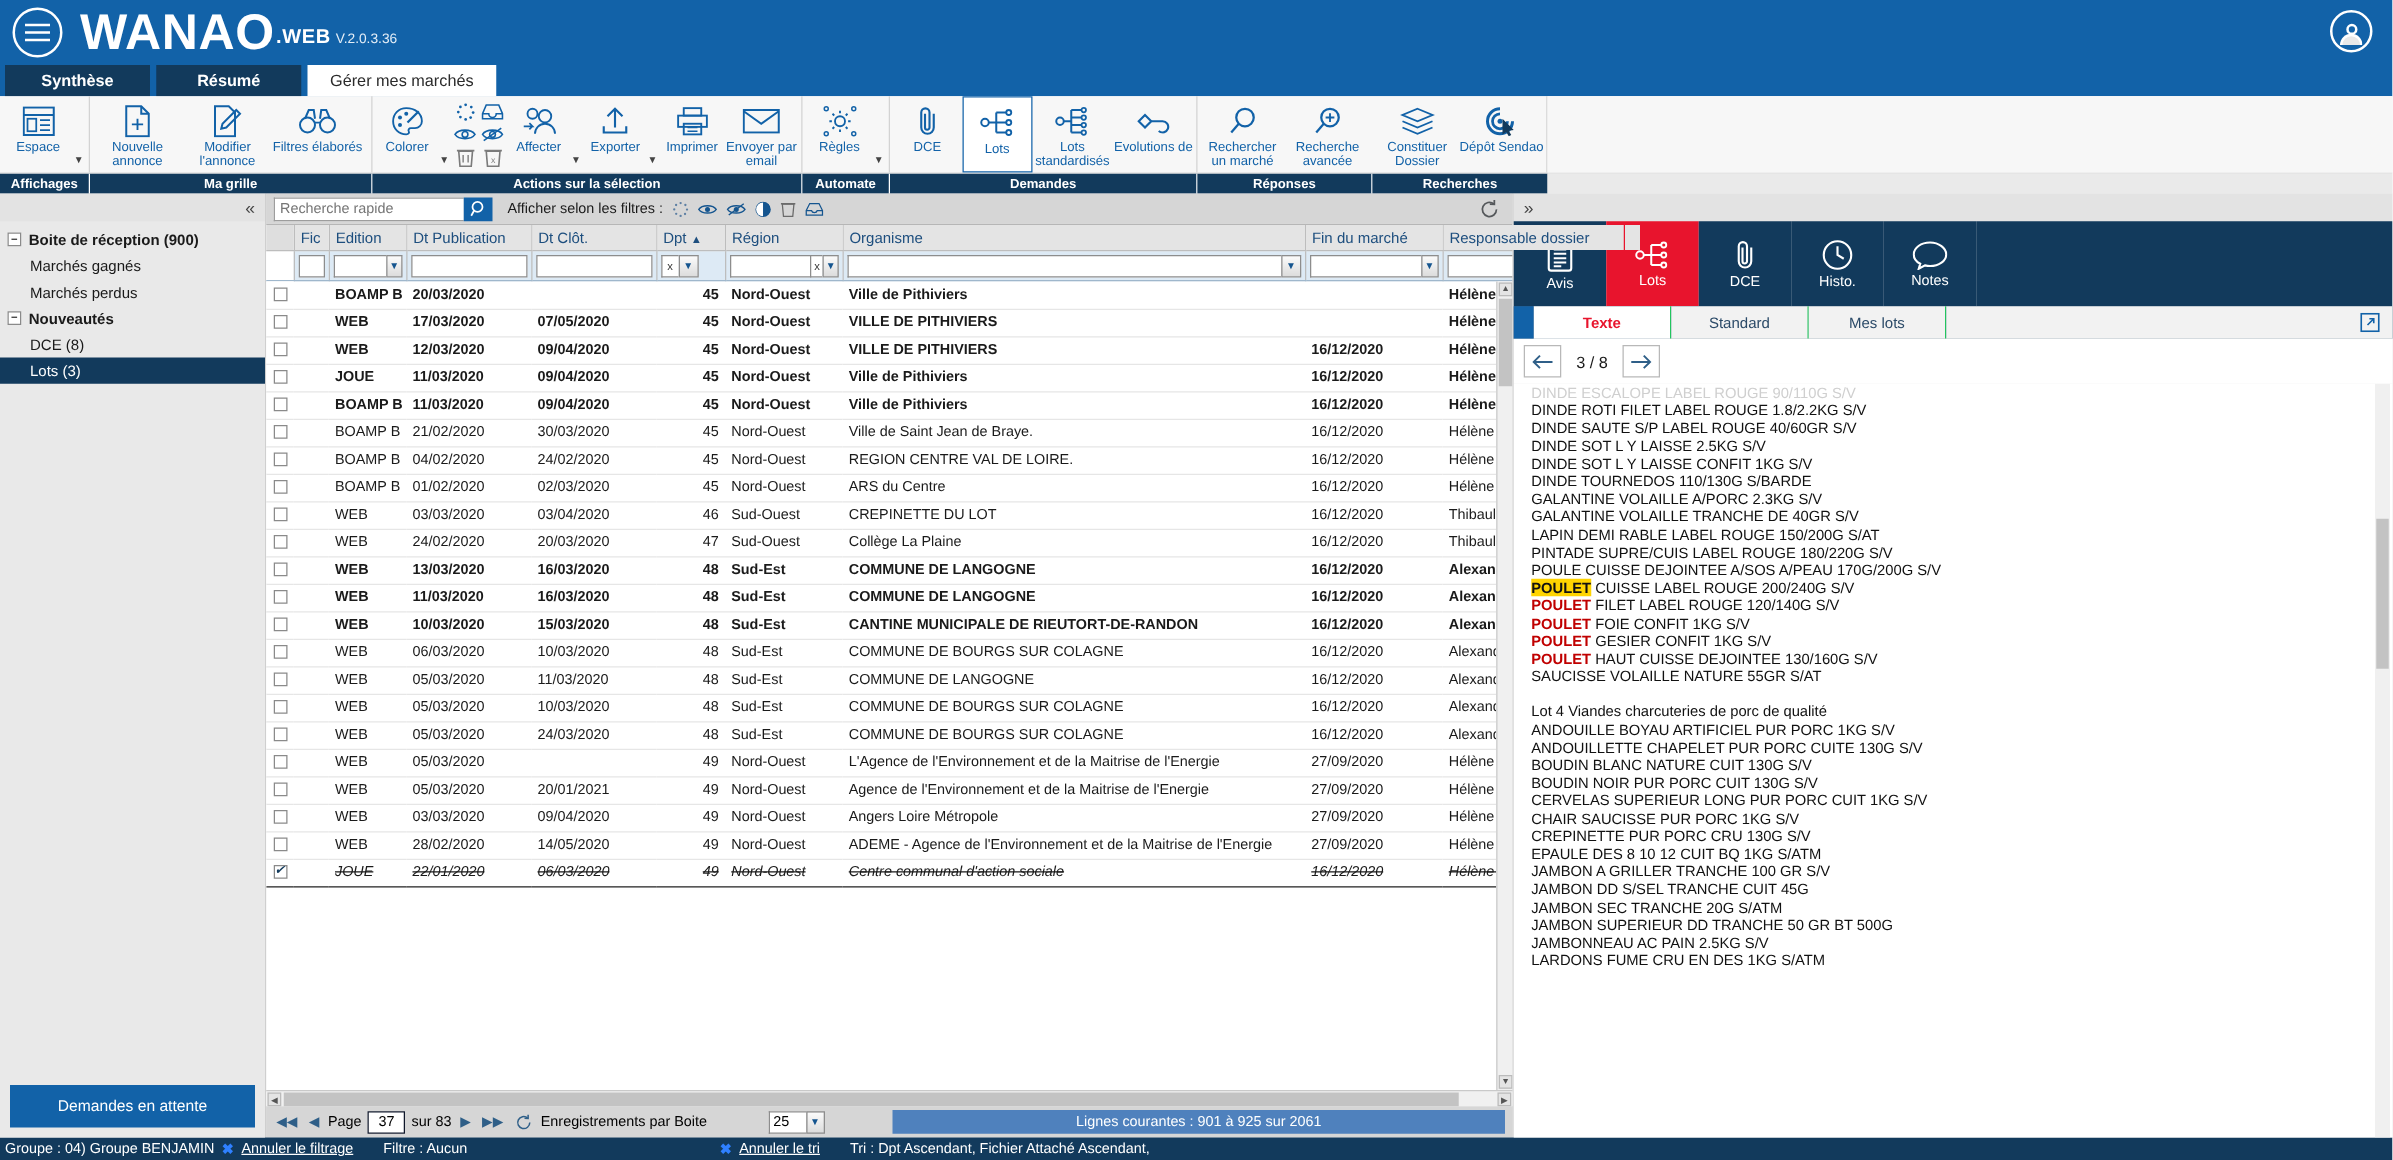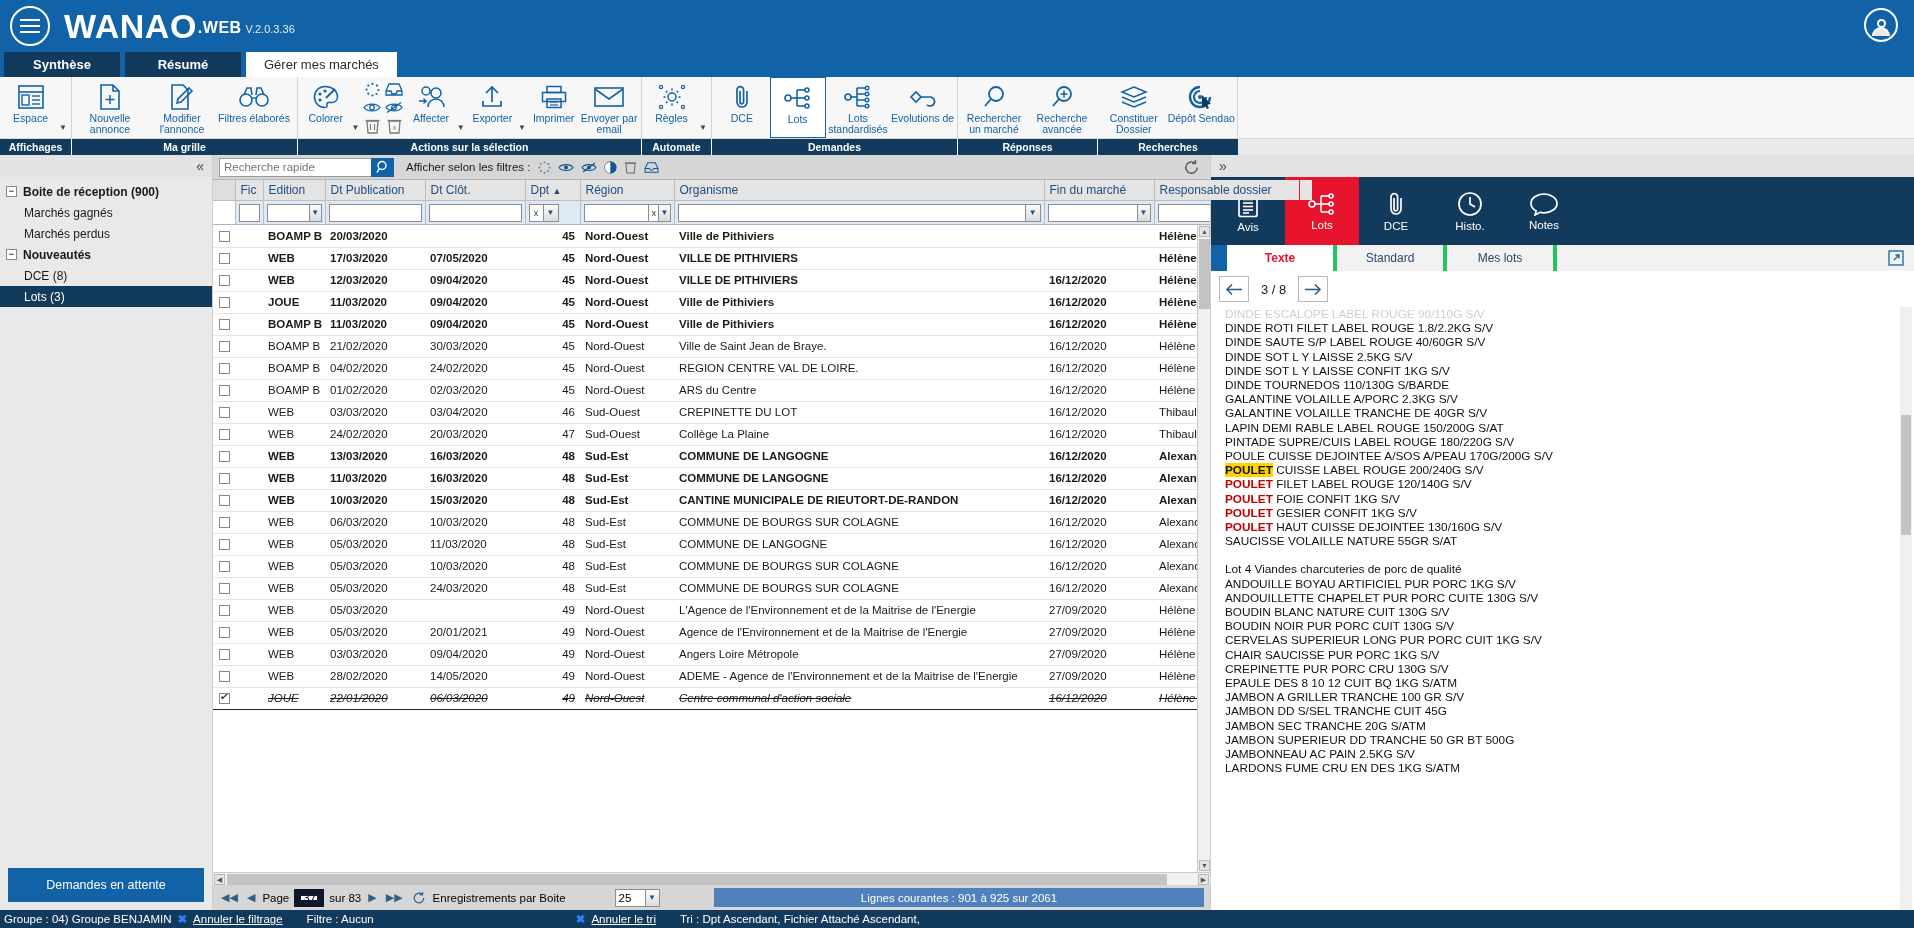--- a/index.html
+++ b/index.html
@@ -22,21 +22,21 @@
     position: relative;
     flex: none;
   }
   .burger {
     width: 40px; height: 40px; border-radius: 50%;
     border: 2px solid #ffffff;
     display: flex; flex-direction: column; justify-content: center; align-items: center;
     gap: 4px; cursor: pointer; margin-right: 14px;
   }
   .burger span { display: block; width: 20px; height: 2px; background: #fff; }
-  .brand { color: #fff; font-size: 34px; font-weight: bold; letter-spacing: .5px; line-height: 1; }
+  .brand { color: #fff; font-size: 40px; font-weight: bold; letter-spacing: .5px; line-height: 1; }
   .brand-web { font-size: 16px; font-weight: bold; vertical-align: super; margin-left: 1px; }
   .brand-ver { color: #e4eef7; font-size: 11px; vertical-align: super; margin-left: 4px; font-weight: normal; }
   .user-icon {
     position: absolute; right: 16px; top: 8px;
     width: 34px; height: 34px; border-radius: 50%;
     border: 2px solid #fff; display:flex; align-items:center; justify-content:center;
     cursor: pointer;
   }
   .user-icon .head { width:9px;height:9px;border-radius:50%;border:2px solid #fff; margin-top:-3px;}
   .user-icon .body { position:absolute; bottom:4px; width:18px;height:9px;border-radius:9px 9px 0 0;border:2px solid #fff;border-bottom:none;}
@@ -144,36 +144,36 @@
   tr.selected td.cell { border-top: 1px solid #222; border-bottom: 1px solid #222; }
   .gscroll { width: 13px; background: #f0f0f0; border-left: 1px solid #c9c9c9; position: relative; }
   .gscroll .thumb { position: absolute; left: 1px; width: 11px; background: #c3c3c3; }
   .gscroll .ar { position:absolute; left:1px; width:11px; height:11px; background:#e4e4e4; border:1px solid #bbb; display:flex;align-items:center;justify-content:center;font-size:7px;color:#555;}
 
   .hscroll { height: 13px; background: #f0f0f0; border-top: 1px solid #c9c9c9; position: relative; flex: none; }
   .hscroll .thumb { position: absolute; top: 1px; height: 11px; background: #c3c3c3; }
 
   .pager { height: 25px; background: #d6d6d6; display: flex; align-items: center; gap: 5px; padding: 0 6px; flex: none; font-size: 11.5px; }
   .pg-ico { color: #2f5f88; font-size: 11px; cursor: pointer; padding: 0 2px; }
-  .pg-input { width: 30px; height: 18px; border: 7px solid #0f172a; background: #fff; font-size: 11.5px; text-align: center; font-family: inherit; }
+  .pg-input { width: 30px; height: 18px; border: 1px solid #0f172a; background: #fff; font-size: 11.5px; text-align: center; font-family: inherit; }
   .pg-sel { display: flex; }
   .pg-sel input { width: 30px; height: 18px; border: 1px solid #8d8d8d; border-right: none; background: #fff; font-size: 11.5px; padding-left:3px; font-family: inherit; margin-left: 44px; }
   .pg-sel .arrow { width: 15px; height: 18px; border: 1px solid #8d8d8d; background: linear-gradient(#fbfbfb,#dcdcdc); display:flex;align-items:center;justify-content:center;font-size:8px;color:#15558f; cursor:pointer;}
   .rowcount { margin-left: auto; width: 490px; height: 19px; background: #4f81bd; color: #fff; font-size: 11.5px; display: flex; align-items: center; justify-content: center; }
 
   
   .rightpanel { width: 704px; background: #e9e9e9; display: flex; flex-direction: column; flex: none; border-left:1px solid #cfcfcf;}
   .rp-collapse { height: 22px; background:#e3e3e3; display: flex; align-items: center; padding-left: 8px; color: #444; font-size: 14px; cursor: pointer; }
   .rp-tabs { height: 68px; display: flex; flex: none; }
   .rp-tab { width: 74px; display: flex; flex-direction: column; align-items: center; justify-content: center; gap: 3px; cursor: pointer; background: #123a5c; color: #fff; }
   .rp-tab.accent { background: #e8142d; }
   .rp-tab .lbl { font-size: 11.5px; }
   .rp-tabs .filler { flex: 1; background: #123a5c; }
   .rp-subtabs { height: 26px; display: flex; background: #123a5c; flex: none; }
-  .rp-subtab { width: 110px; display: flex; align-items: center; justify-content: center; font-size: 12px; cursor: pointer; background: #f2f2f2; color: #2b4a68; border-right:4px solid #22c55e;}
+  .rp-subtab { width: 110px; display: flex; align-items: center; justify-content: center; font-size: 12px; cursor: pointer; background: #f2f2f2; color: #2b4a68; border-right:1px solid #22c55e;}
   .rp-subtab.active { background: #fff; color: #e8142d; font-weight: bold; }
   .rp-subtabs .sfill { flex: 1; background: #f2f2f2; display: flex; align-items: center; justify-content: flex-end; padding-right: 10px; }
   .rp-nav { height: 36px; display: flex; align-items: center; gap: 12px; padding: 4px 8px; background: #fff; flex: none; }
   .navbtn { width: 30px; height: 26px; border: 1px solid #b8b8b8; background: #fff; display: flex; align-items: center; justify-content: center; cursor: pointer; color: #2f5f88; }
   .pagecount { font-size: 13px; color: #1a1a1a; }
   .rp-content { flex: 1; background: #fff; overflow: hidden; position: relative; padding: 0 10px 0 14px; }
   .lot-line { font-size: 11.8px; color: #111; line-height: 14.2px; white-space: nowrap; }
   .lot-line.top-cut { color: #cfcfcf; }
   .lot-line .hl { background: #ffd400; font-weight: bold; color:#111; }
   .lot-line .red { color: #c00000; font-weight: bold; }

